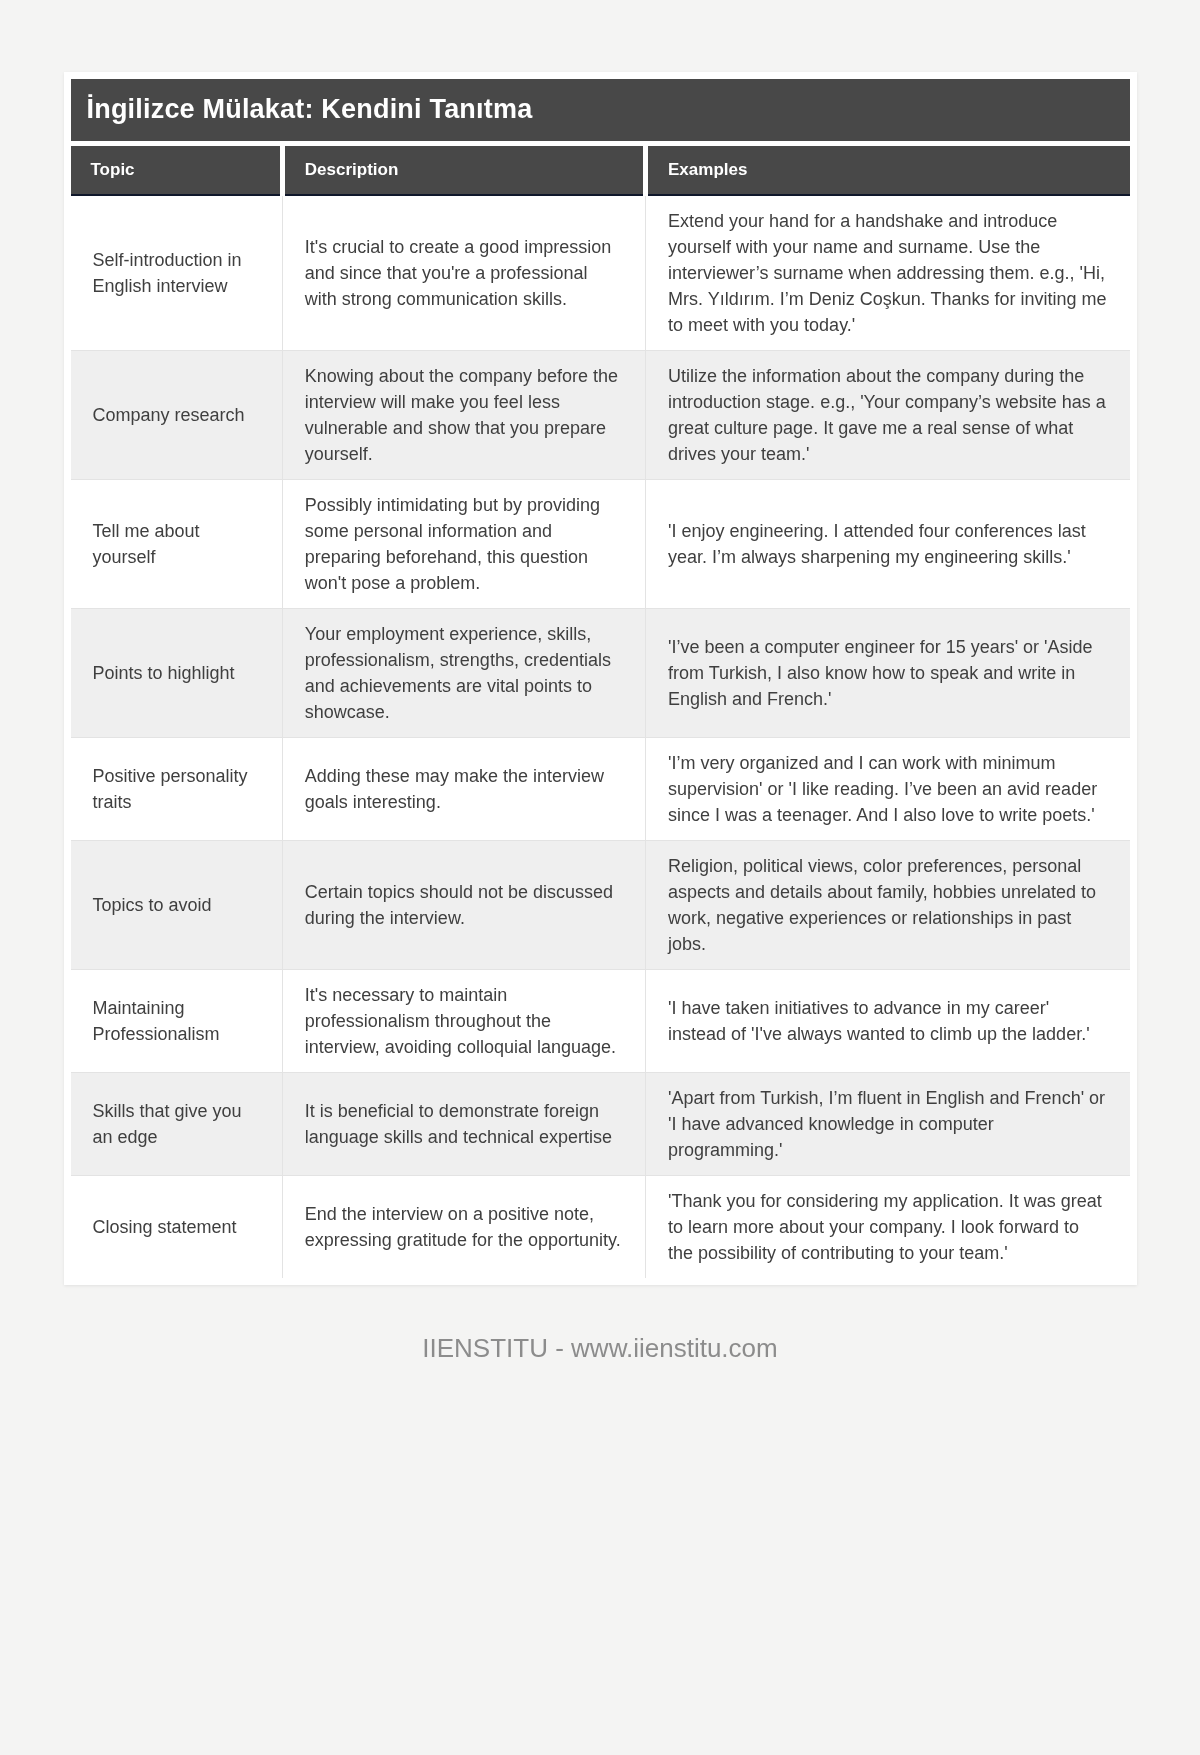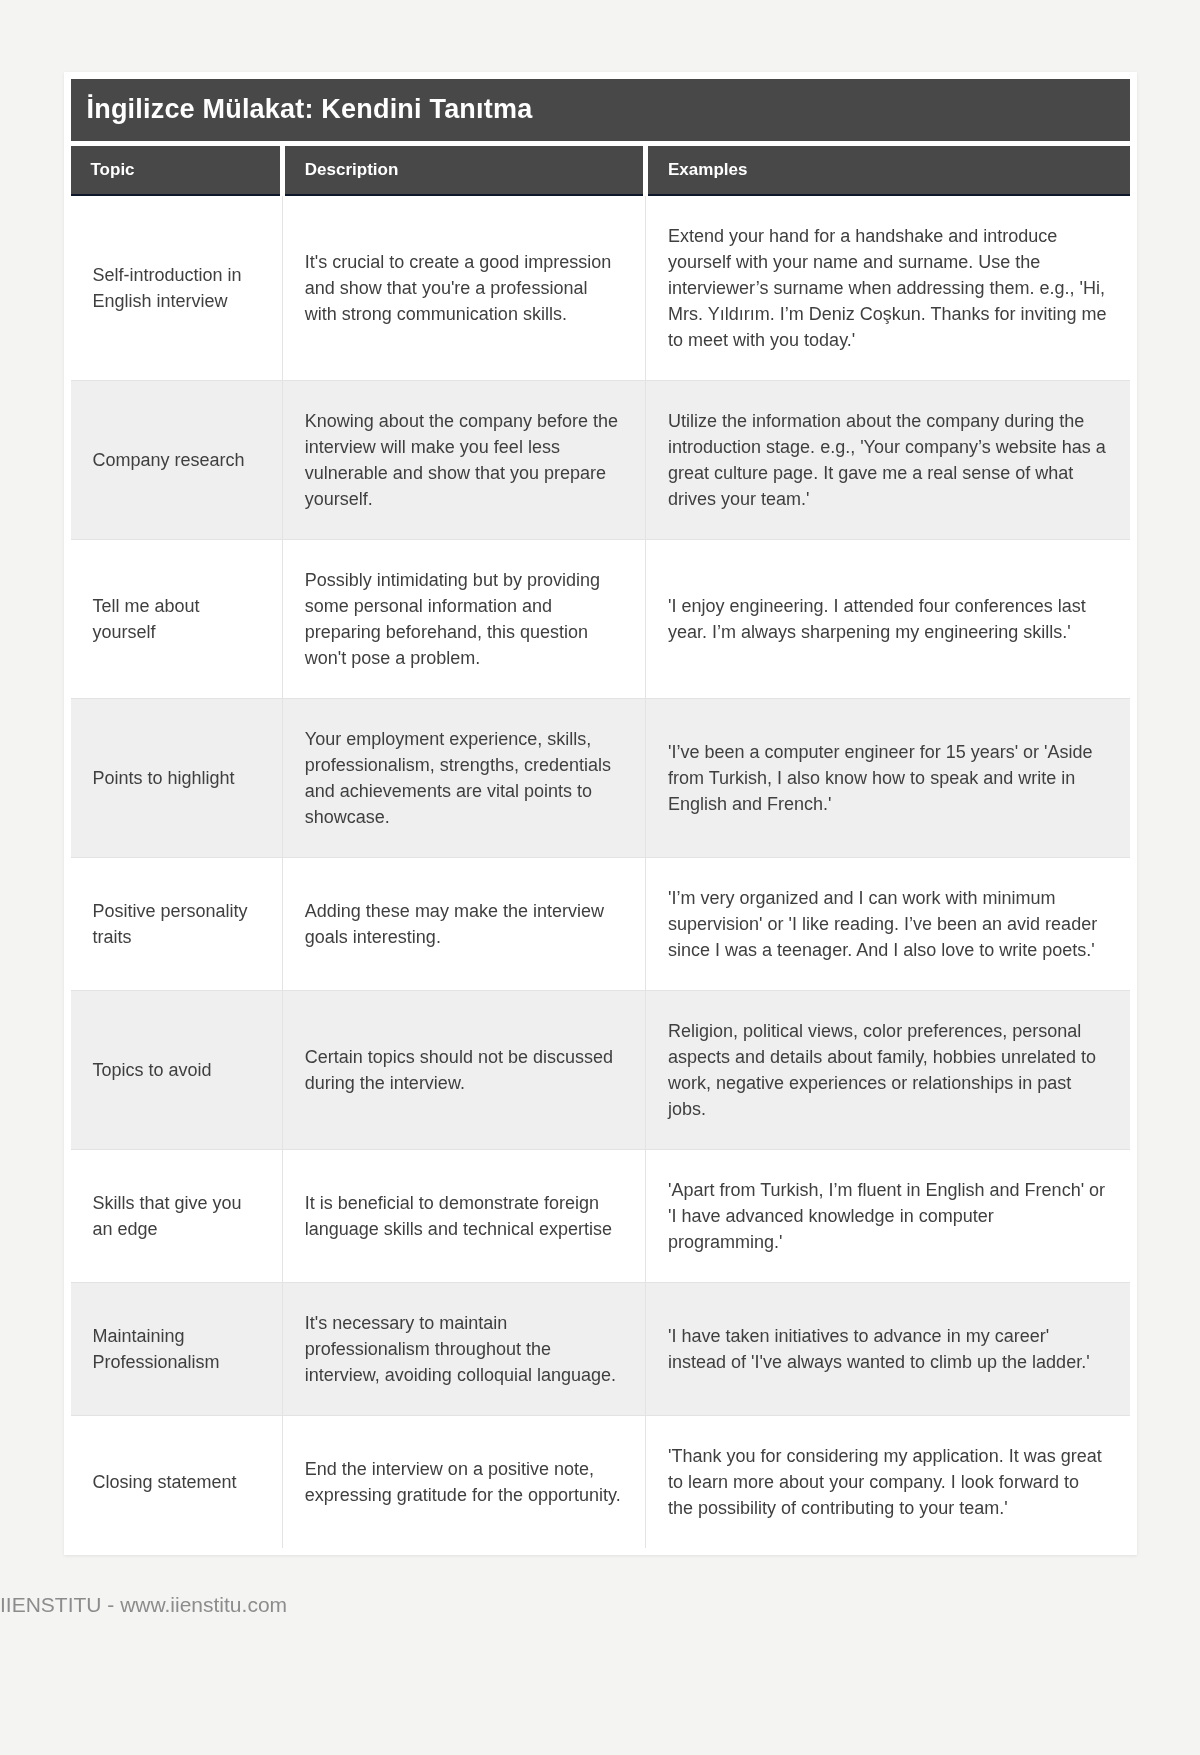--- a/index.html
+++ b/index.html
@@ -52,31 +52,32 @@
     text-align: left;
     padding: 14px 20px;
     border-left: 5px solid #ffffff;
     border-bottom: 2px solid #0f172a;
   }
   thead th:first-child { border-left: none; }
   tbody td {
     vertical-align: middle;
     font-size: 18px;
     line-height: 26px;
-    padding: 27px 22px;
+    padding: 12px 22px;
     border-right: 1px solid var(--divider);
     border-bottom: 1px solid var(--divider);
   }
   tbody td:last-child { border-right: none; }
   tbody tr:last-child td { border-bottom: none; }
   tbody tr:nth-child(even) td { background: var(--row-alt-bg); }
   tbody tr:nth-child(odd) td { background: #ffffff; }
   .footer {
-    margin-top: 38px;
-    font-size: 21px;
+    text-align: center;
+    margin-top: 48px;
+    font-size: 26px;
     color: var(--footer-text);
   }
 </style>
 </head>
 <body>
 
 <div class="doc-card">
   <div class="title-bar">
     <h1>İngilizce Mülakat: Kendini Tanıtma</h1>
   </div>
@@ -89,21 +90,21 @@
     <thead>
       <tr>
         <th>Topic</th>
         <th>Description</th>
         <th>Examples</th>
       </tr>
     </thead>
     <tbody>
   <tr>
     <td>Self-introduction in English interview</td>
-    <td>It's crucial to create a good impression and show that you're a professional with strong communication skills.</td>
+    <td>It's crucial to create a good impression and since that you're a professional with strong communication skills.</td>
     <td>Extend your hand for a handshake and introduce yourself with your name and surname. Use the interviewer’s surname when addressing them. e.g., 'Hi, Mrs. Yıldırım. I’m Deniz Coşkun. Thanks for inviting me to meet with you today.'</td>
   </tr>
 
   <tr>
     <td>Company research</td>
     <td>Knowing about the company before the interview will make you feel less vulnerable and show that you prepare yourself.</td>
     <td>Utilize the information about the company during the introduction stage. e.g., 'Your company’s website has a great culture page. It gave me a real sense of what drives your team.'</td>
   </tr>
 
   <tr>
@@ -124,29 +125,29 @@
     <td>'I’m very organized and I can work with minimum supervision' or 'I like reading. I’ve been an avid reader since I was a teenager. And I also love to write poets.'</td>
   </tr>
 
   <tr>
     <td>Topics to avoid</td>
     <td>Certain topics should not be discussed during the interview.</td>
     <td>Religion, political views, color preferences, personal aspects and details about family, hobbies unrelated to work, negative experiences or relationships in past jobs.</td>
   </tr>
 
   <tr>
+    <td>Maintaining Professionalism</td>
+    <td>It's necessary to maintain professionalism throughout the interview, avoiding colloquial language.</td>
+    <td>'I have taken initiatives to advance in my career' instead of 'I've always wanted to climb up the ladder.'</td>
+  </tr>
+
+  <tr>
     <td>Skills that give you an edge</td>
     <td>It is beneficial to demonstrate foreign language skills and technical expertise</td>
     <td>'Apart from Turkish, I’m fluent in English and French' or 'I have advanced knowledge in computer programming.'</td>
-  </tr>
-
-  <tr>
-    <td>Maintaining Professionalism</td>
-    <td>It's necessary to maintain professionalism throughout the interview, avoiding colloquial language.</td>
-    <td>'I have taken initiatives to advance in my career' instead of 'I've always wanted to climb up the ladder.'</td>
   </tr>
 
 
   <tr>
     <td>Closing statement</td>
     <td>End the interview on a positive note, expressing gratitude for the opportunity.</td>
     <td>'Thank you for considering my application. It was great to learn more about your company. I look forward to the possibility of contributing to your team.'</td>
   </tr>
 </tbody>
   </table>

